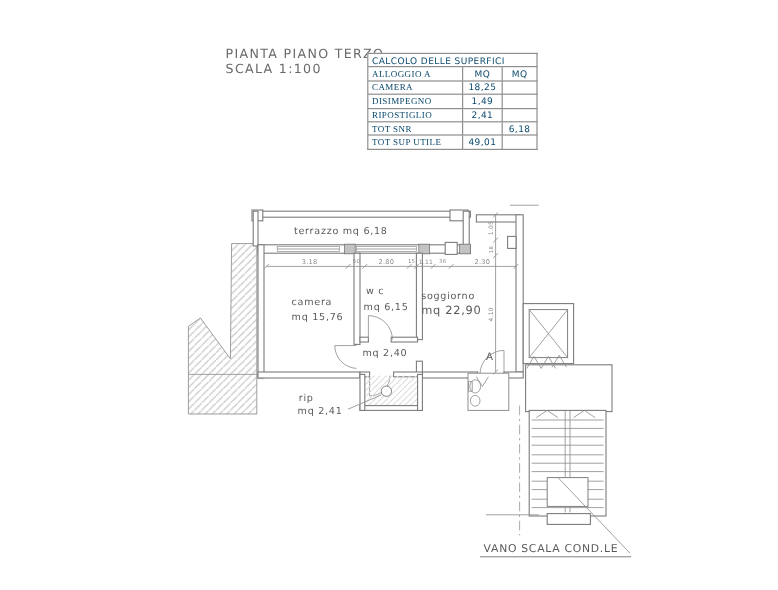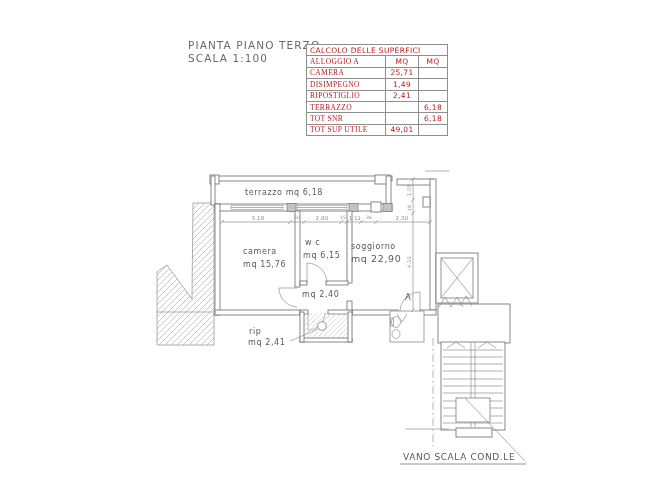--- a/index.html
+++ b/index.html
@@ -3,21 +3,21 @@
 <meta charset="utf-8">
 <style>
   html,body{margin:0;padding:0;background:#ffffff;}
   .canvas{
     position:relative;width:648px;height:492px;background:#ffffff;overflow:hidden;
     font-family:"DejaVu Sans", sans-serif;color:#5a5a5a;
   }
   .title-block{position:absolute;left:188px;top:39px;line-height:13px;
     font-size:10.5px;letter-spacing:1.1px;color:#6a6a6a;white-space:nowrap;}
   table.areas{position:absolute;left:306px;top:44px;border-collapse:collapse;
-    color:#b91c1c;background:#fff;}
+    color:#0c4a6e;background:#fff;}
   table.areas td{border:1px solid #8e8e8e;font-size:7.5px;letter-spacing:.35px;
     padding:0 3px;height:10.4px;white-space:nowrap;}
   table.areas td.name{width:72px;font-family:Liberation Serif, serif;}
   table.areas td.mq1{width:26px;text-align:center;}
   table.areas td.mq2{width:22px;text-align:center;}
   table.areas td.tbl-title{text-align:left;}
   svg.plan{position:absolute;left:0;top:0;}
   svg.plan text{fill:#5a5a5a;font-family:"DejaVu Sans", sans-serif;letter-spacing:.6px;}
   svg.plan .dim{fill:#8a8a8a;letter-spacing:.2px;}
   .wall{fill:#ffffff;stroke:#7a7a7a;stroke-width:.9;}
@@ -39,37 +39,32 @@
         <tr>
       <td class="tbl-title" colspan="3">CALCOLO DELLE SUPERFICI</td>
     </tr>
     <tr>
       <td class="name">ALLOGGIO A</td>
       <td class="mq1">MQ</td>
       <td class="mq2">MQ</td>
     </tr>
     <tr>
       <td class="name">CAMERA</td>
-      <td class="mq1">25,71</td>
+      <td class="mq1">18,25</td>
       <td class="mq2"></td>
     </tr>
     <tr>
       <td class="name">DISIMPEGNO</td>
       <td class="mq1">1,49</td>
       <td class="mq2"></td>
     </tr>
     <tr>
       <td class="name">RIPOSTIGLIO</td>
       <td class="mq1">2,41</td>
       <td class="mq2"></td>
-    </tr>
-    <tr>
-      <td class="name">TERRAZZO</td>
-      <td class="mq1"></td>
-      <td class="mq2">6,18</td>
     </tr>
     <tr>
       <td class="name">TOT SNR</td>
       <td class="mq1"></td>
       <td class="mq2">6,18</td>
     </tr>
     <tr>
       <td class="name">TOT SUP UTILE</td>
       <td class="mq1">49,01</td>
       <td class="mq2"></td>

